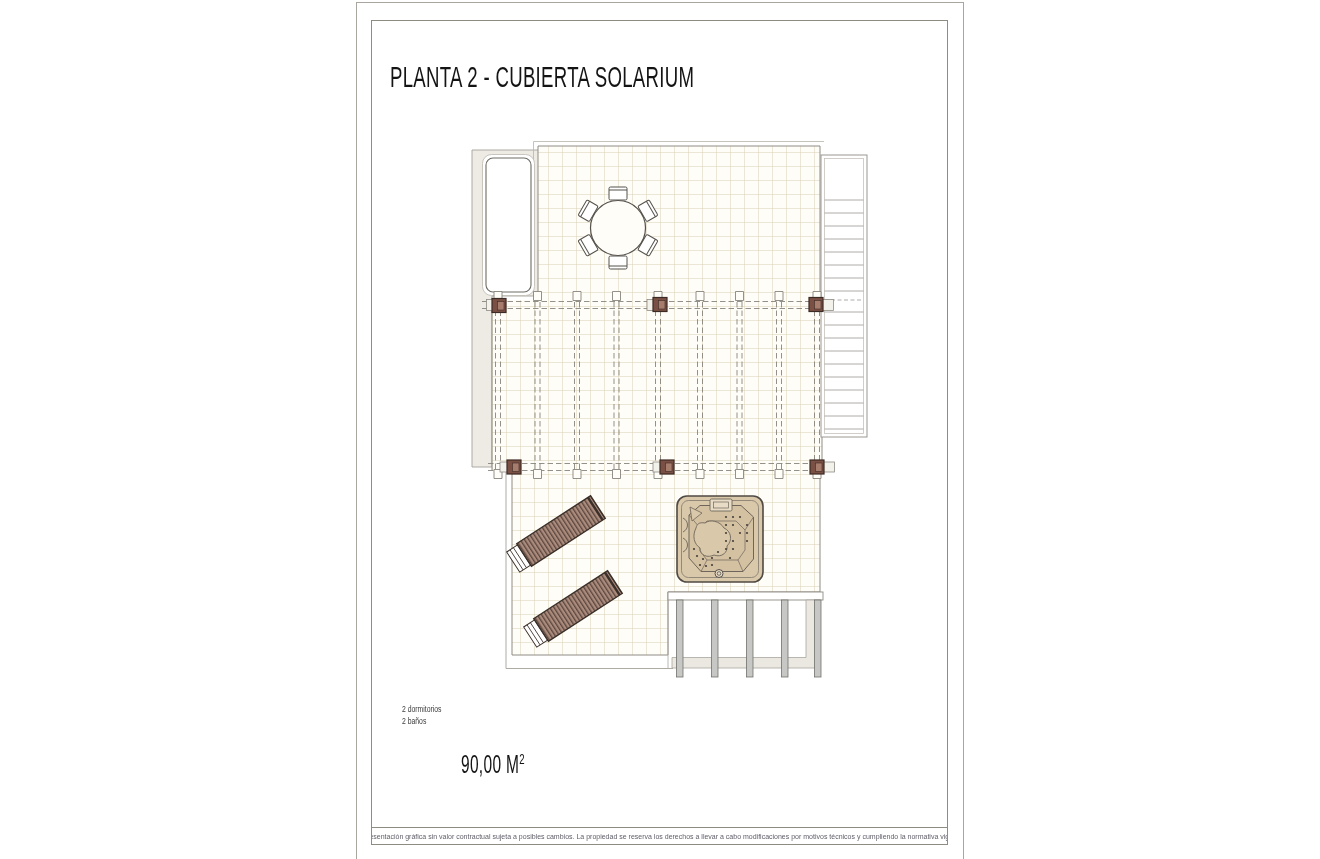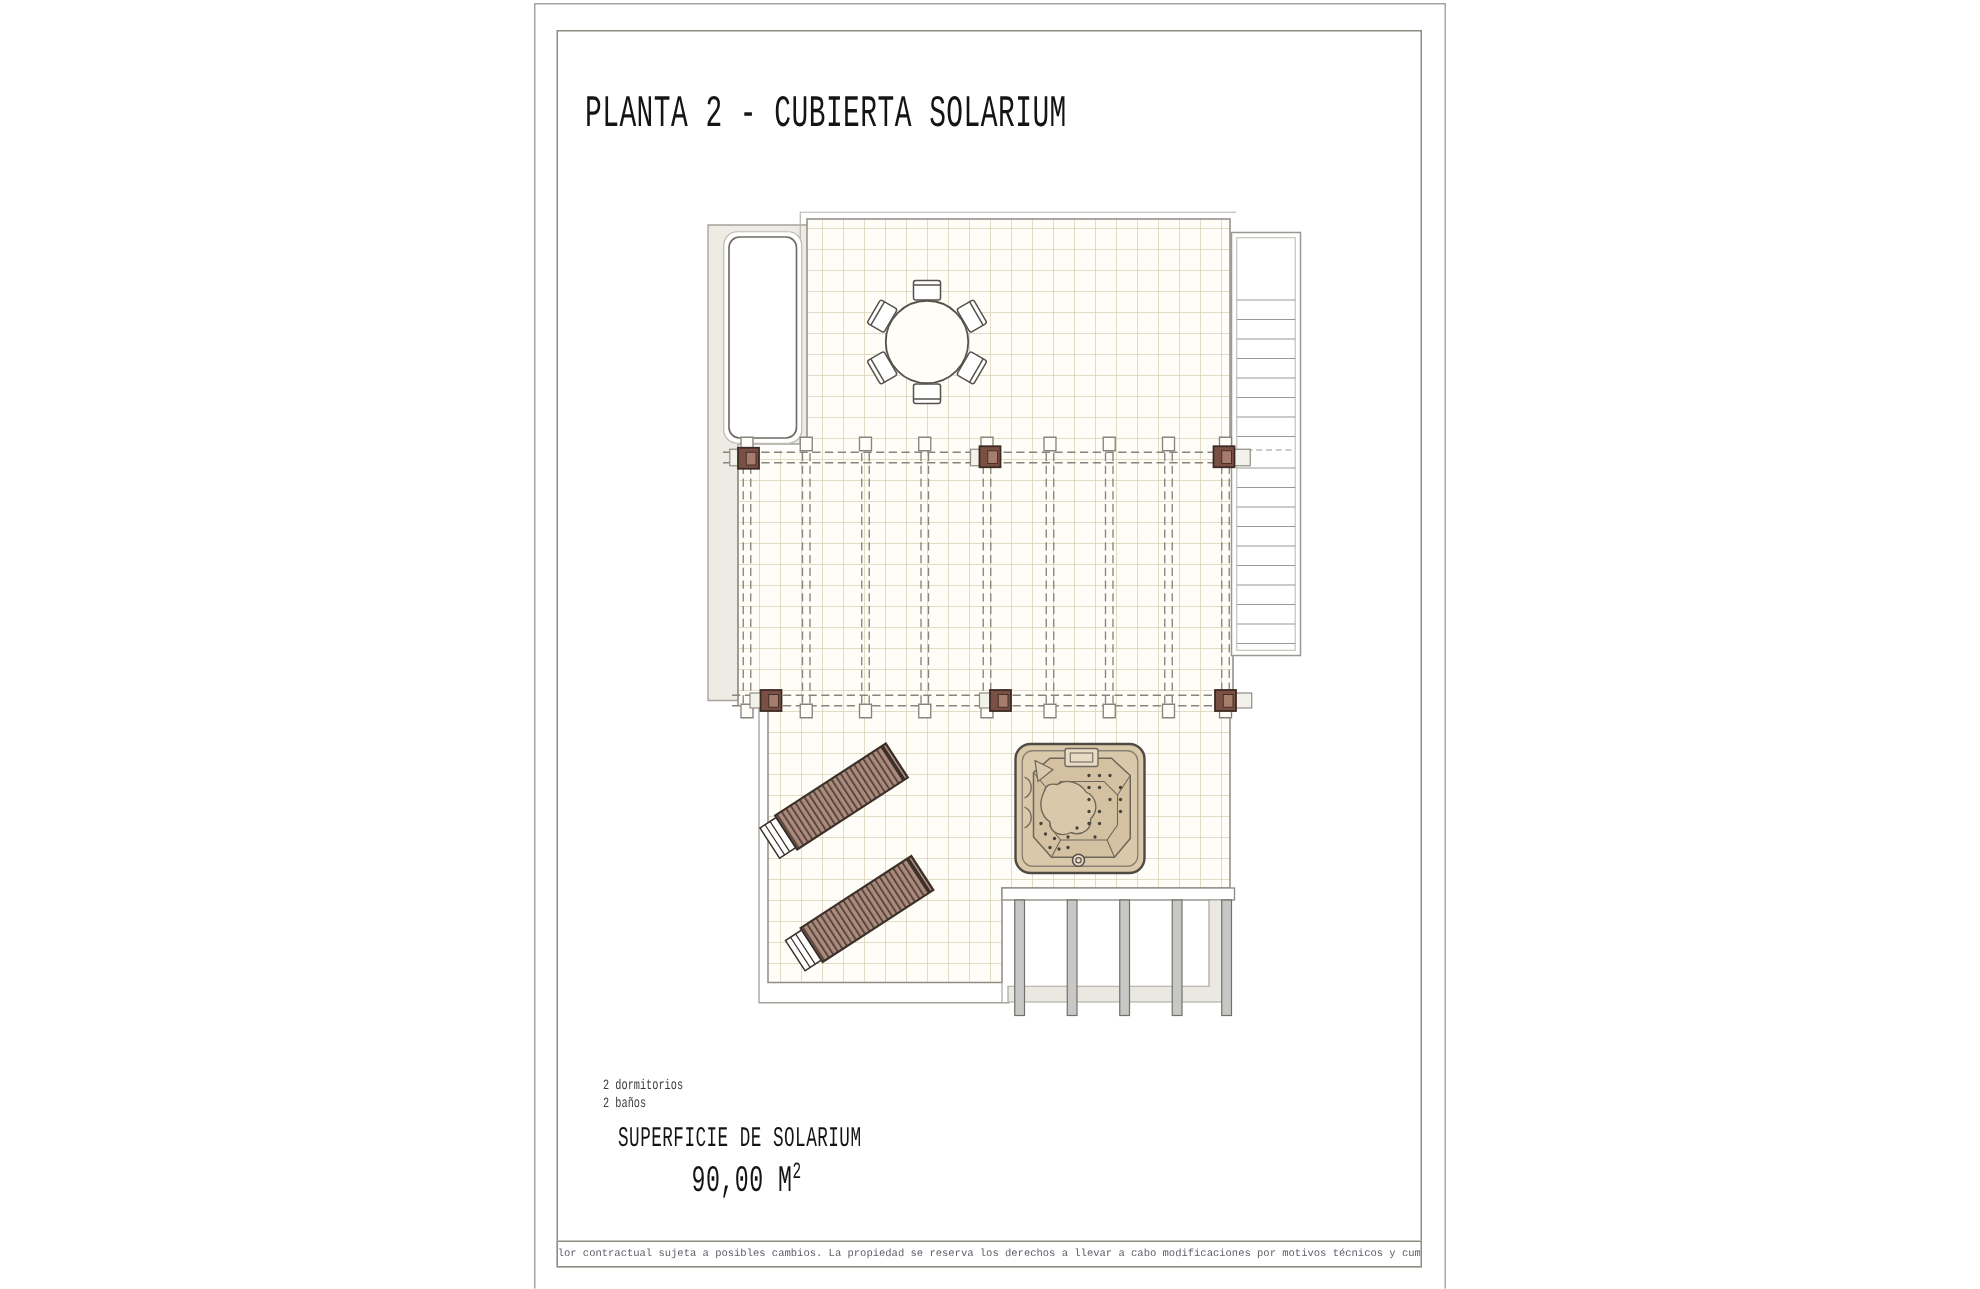--- a/index.html
+++ b/index.html
@@ -1,23 +1,23 @@
 <!DOCTYPE html>
 <html><head>
 <meta charset="utf-8">
 <style>
   html,body{margin:0;padding:0;background:#fff;}
   body{width:1320px;height:859px;overflow:hidden;font-family:"Liberation Sans",sans-serif;}
-  .canvas{position:relative;width:1320px;height:684px;background:#fff;font-family:Liberation Mono, monospace;}
+  .canvas{position:relative;width:1320px;height:684px;background:#fff;}
   .sheet{position:absolute;left:356px;top:2px;width:606px;height:868px;border:1px solid #a9a6a0;background:#fff;}
   .frame{position:absolute;left:371px;top:20px;width:577px;height:825px;border:1px solid #8f8c84;background:#fff;box-sizing:border-box;}
   .title{position:absolute;left:390px;top:60px;font-size:30px;color:#141414;white-space:nowrap;}
   .squeeze{display:inline-block;transform:scaleX(0.62);transform-origin:0 0;letter-spacing:0.5px;}
   .plan-svg{position:absolute;left:440px;top:130px;width:450px;height:555px;}
-  .features{position:absolute;left:402px;top:718px;font-size:9.5px;line-height:12px;color:#3a3a3a;}
+  .features{position:absolute;left:402px;top:703px;font-size:9.5px;line-height:12px;color:#3a3a3a;}
   .features .squeeze{transform:scaleX(0.72);letter-spacing:0;}
   .surface{position:absolute;left:412px;top:748px;color:#141414;}
   .s-label{font-size:19px;white-space:nowrap;}
   .s-value{font-size:25px;white-space:nowrap;margin-left:49px;margin-top:2px;}
   .s-value sup{font-size:0.62em;}
   .disclaimer{position:absolute;left:371px;top:827px;width:577px;height:18px;border:1px solid #8f8c84;box-sizing:border-box;background:#fff;display:flex;align-items:center;justify-content:center;font-size:7px;color:#5e5e68;white-space:nowrap;overflow:hidden;}
 </style>
 </head>
 <body>
 
@@ -209,20 +209,19 @@
       </g>
     </g>
   </svg>
 
   <div class="features">
     <div><span class="squeeze">2 dormitorios</span></div>
     <div><span class="squeeze">2 baños</span></div>
   </div>
 
   <div class="surface">
-    <div class="s-label"><span class="squeeze">SUPERFICIE DE SOLARIUM</span></div>
     <div class="s-value"><span class="squeeze"><span>90,00 M</span><sup>2</sup></span></div>
   </div>
 
   <div class="disclaimer">
     <span>Representación gráfica sin valor contractual sujeta a posibles cambios. La propiedad se reserva los derechos a llevar a cabo modificaciones por motivos técnicos y cumpliendo la normativa vigente.</span>
   </div>
 </div>
 
 </body></html>

